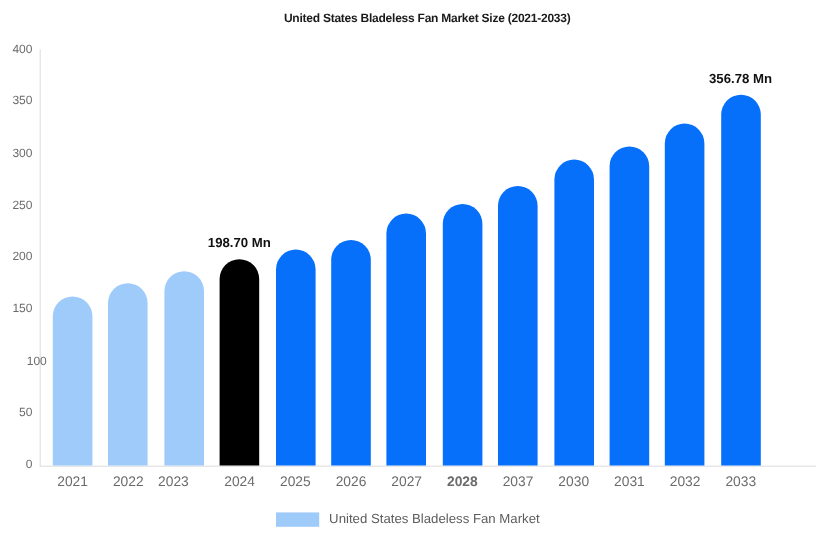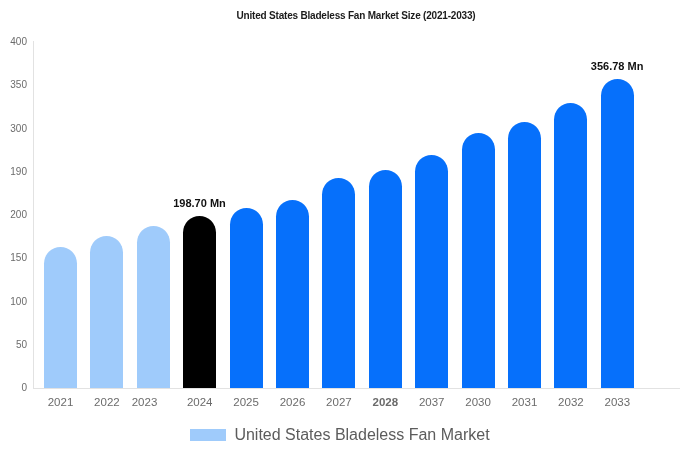--- a/index.html
+++ b/index.html
@@ -97,43 +97,43 @@
     justify-content: center;
     gap: 8px;
   }
   .legend-swatch {
     width: 36px;
     height: 12px;
     background: #9fcbfb;
     flex: none;
   }
   .legend-label {
-    font-size: 16px;
+    font-size: 11px;
     color: #5c5c5c;
     line-height: 1;
   }
 </style>
 </head>
 <body>
 
 <div id="chart-root">
 
   <div class="chart-title">United States Bladeless Fan Market Size (2021-2033)</div>
 
   <div class="y-axis-line"></div>
   <div class="x-axis-line"></div>
 
   <div class="ytick-wrap" id="yticks">
       <div class="ytick-lbl" style="top: 42px;">400</div>
       <div class="ytick-lbl" style="top: 85.25px;">350</div>
       <div class="ytick-lbl" style="top: 128.5px;">300</div>
-      <div class="ytick-lbl" style="top: 171.75px;">190</div>
+      <div class="ytick-lbl" style="top: 171.75px;">250</div>
       <div class="ytick-lbl" style="top: 215px;">200</div>
       <div class="ytick-lbl" style="top: 258.25px;">150</div>
-      <div class="ytick-lbl" style="top: 301.5px;">100</div>
+      <div class="ytick-lbl" style="top: 301.5px; padding-left: 12px;">100</div>
       <div class="ytick-lbl" style="top: 344.75px;">50</div>
       <div class="ytick-lbl" style="top: 388px;">0</div>
     </div>
 
   <div class="bars-layer" id="bars">
       <div class="bar" title="2021: 163" style="left: 44px; top: 247.005px; width: 33px; height: 140.995px; background: rgb(159, 203, 251);"></div>
       <div class="xtick-lbl" style="left: 44px; width: 33px;">2021</div>
       <div class="bar" title="2022: 176" style="left: 90.4px; top: 235.76px; width: 33px; height: 152.24px; background: rgb(159, 203, 251);"></div>
       <div class="xtick-lbl" style="left: 90.4px; width: 33px;">2022</div>
       <div class="bar" title="2023: 187" style="left: 136.8px; top: 226.245px; width: 33px; height: 161.755px; background: rgb(159, 203, 251);"></div>

